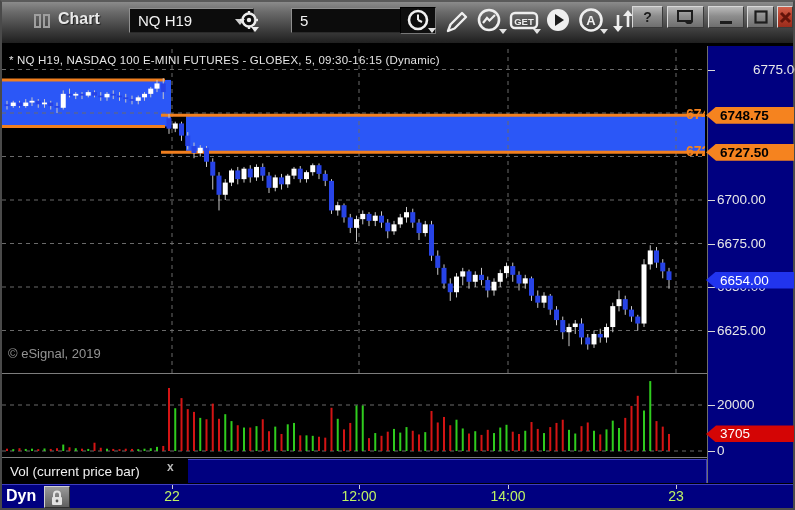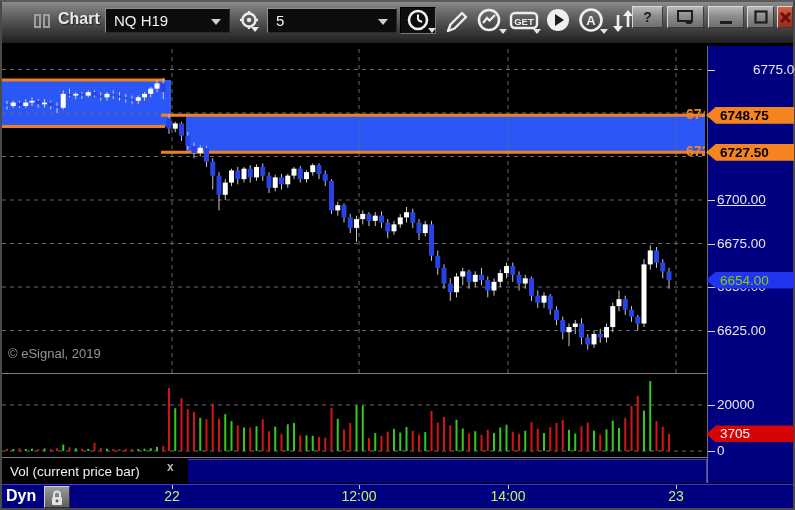--- a/index.html
+++ b/index.html
@@ -7,21 +7,21 @@
   body { font-family:"Liberation Sans", sans-serif; background:#0a0a0a; position:relative; overflow:hidden; }
   #window { position:absolute; left:0; top:0; width:795px; height:510px; background:#000; border:2px solid #4a4a4a; border-top-color:#5a5a5a; }
 
   
   #titlebar { position:absolute; left:0; top:0; width:791px; height:41px;
     background:linear-gradient(#8b8b8b 0%, #6a6a6a 25%, #3c3c3c 70%, #1f1f1f 100%);text-decoration:underline; }
   .tb-item { position:absolute; display:flex; align-items:center; }
   #chart-ico { left:32px; top:12px; gap:2px; }
   #chart-ico .bar { width:7px; height:14px; border:2px solid #9f9f9f; background:transparent; }
   #win-title { left:56px; top:8px; color:#e9e9e9; font-weight:bold; font-size:16px; text-shadow:1px 1px 1px #222; }
-  .dropdown { position:absolute; top:6px; height:25px; background:#0c0c0c; border:1px solid #8f8f8f; border-bottom-color:#2a2a2a; border-right-color:#2a2a2a; color:#f2f2f2; font-size:15px; display:flex; align-items:center; padding:0 8px; }
+  .dropdown { position:absolute; top:6px; height:25px; background:#0c0c0c; border:1px solid #8f8f8f; border-bottom-color:#2a2a2a; border-right-color:#2a2a2a; color:#f2f2f2; font-size:15px; display:flex; align-items:center; padding:0 8px;margin-left:24px; }
   .dropdown .caret { position:absolute; right:8px; top:10px; width:0; height:0; border-left:5px solid transparent; border-right:5px solid transparent; border-top:6px solid #cfcfcf; }
   #symbol-dd { left:103px; width:125px; }
   #interval-dd { left:265px; width:130px; }
   .tool-btn { position:absolute; top:5px; height:27px; display:flex; align-items:center; justify-content:center; }
   .pressed { background:#0e0e0e; border:1px solid #000; border-bottom-color:#777; border-right-color:#777; }
   .mini-caret { position:absolute; width:0; height:0; border-left:4px solid transparent; border-right:4px solid transparent; border-top:5px solid #e3e3e3; right:-1px; bottom:0; }
 
   
   .winbtn { position:absolute; top:4px; height:22px; background:linear-gradient(#b9b9b9,#8d8d8d 45%,#6f6f6f); border:1px solid #3a3a3a; border-top-color:#d8d8d8; border-left-color:#d8d8d8; color:#1d1d1d; font-weight:bold; display:flex; align-items:center; justify-content:center; font-size:14px; }
   #btn-close { background:linear-gradient(#d2604a,#b43b28 55%,#992d1d); color:#5e1208; }
@@ -37,21 +37,21 @@
   #divider1 { position:absolute; left:0; top:327px; width:791px; height:1px; background:#7d7d7d; }
   #divider2 { position:absolute; left:0; top:411px; width:705px; height:1px; background:#7d7d7d; }
 
   
   #axis { position:absolute; left:705px; top:0; width:86px; height:437px; background:#000080; border-left:1px solid #6e6e6e; }
   .ax-label { position:absolute; left:0; width:100%; height:16px; line-height:16px; color:#e8e8e8; font-size:13.5px; padding-left:9px; }
   .ax-tick { position:absolute; left:0; width:7px; height:1px; background:#d8d8d8; }
   .tag { position:absolute; left:-2px; width:88px; height:17px; line-height:17px; font-size:13.5px; padding-left:14px;
     clip-path:polygon(0 50%, 10px 0, 100% 0, 100% 100%, 10px 100%); }
   .tag.orange { background:#f5831f; color:#000; font-weight:600; }
-  .tag.blue { background:#2134ee; color:#84cc16; }
+  .tag.blue { background:#2134ee; color:#ffffff; }
   .tag.red { background:#d40505; color:#fff; }
 
   
   #vol-tab { position:absolute; left:0; top:412px; width:179px; height:26px; background:#000; color:#f0f0f0; font-size:13.5px; display:flex; align-items:center; padding-left:8px; }
   #vol-tab-close { position:absolute; left:165px; top:414px; color:#b9b9b9; font-size:12px; font-weight:bold; cursor:default; }
   #vol-strip { position:absolute; left:186px; top:413px; width:519px; height:24px; background:#000080; border-top:1px solid #3d3dc0; border-right:1px solid #3d3dc0; }
 
   
   #bottom-bar { position:absolute; left:0; top:438px; width:791px; height:24px; background:#000080; border-top:1px solid #3d3dc0; }
   #dyn-label { position:absolute; left:4px; top:2px; color:#fff; font-weight:bold; font-size:16px; }
@@ -409,20 +409,21 @@
             <line x1="648.25" x2="648.25" y1="199.24" y2="223.6" stroke="#c8c8c8" stroke-width="1"></line>
             <rect x="645.75" y="204.46" width="5" height="13.919999999999987" fill="#ffffff"></rect>
             <line x1="654.5" x2="654.5" y1="200.98" y2="221.86" stroke="#c8c8c8" stroke-width="1"></line>
             <rect x="652" y="204.46" width="5" height="12.179999999999978" fill="#2743e6"></rect>
             <line x1="660.75" x2="660.75" y1="213.16" y2="232.3" stroke="#c8c8c8" stroke-width="1"></line>
             <rect x="658.25" y="216.64" width="5" height="8.700000000000017" fill="#2743e6"></rect>
             <line x1="667" x2="667" y1="221.86" y2="242.74" stroke="#c8c8c8" stroke-width="1"></line>
             <rect x="664.5" y="225.34" width="5" height="8.700000000000017" fill="#2743e6"></rect>
           </g>
         </svg>
+      <div id="annotation">* NQ H19, NASDAQ 100 E-MINI FUTURES - GLOBEX, 5, 09:30-16:15 (Dynamic)</div>
       <div id="copyright">© eSignal, 2019</div>
       <div class="edge-label" id="edge-label-1" style="left: 684px; top: 60.175px;">6748.75</div>
       <div class="edge-label" id="edge-label-2" style="left: 684px; top: 97.15px;">6727.50</div>
     </div>
 
     <div id="divider1"></div>
 
     <div id="vol-plot">
       <svg id="vol-svg" class="pane-svg" width="703" height="83" viewBox="0 328 703 83">
           <line x1="0" x2="703" y1="359" y2="359" stroke="#6a6a6a" stroke-width="1" stroke-dasharray="4 4"></line>
@@ -537,21 +538,21 @@
             <rect x="653.5" y="375.1" width="2" height="29.899999999999977" fill="#d41414"></rect>
             <rect x="659.75" y="380.62" width="2" height="24.379999999999995" fill="#d41414"></rect>
             <rect x="666" y="387.957" width="2" height="17.043000000000006" fill="#d41414"></rect>
           </g>
         </svg>
     </div>
 
     <div id="axis">
         <div class="ax-label" style="top: 15.5px; margin-left: 36px;">6775.00</div>
         <div class="ax-tick" style="top: 23.5px;"></div>
-        <div class="ax-label" style="top: 146px; text-decoration: underline;">6700.00</div>
+        <div class="ax-label" style="top: 146px;">6700.00</div>
         <div class="ax-tick" style="top: 154px;"></div>
         <div class="ax-label" style="top: 189.5px;">6675.00</div>
         <div class="ax-tick" style="top: 197.5px;"></div>
         <div class="ax-label" style="top: 233px;">6650.00</div>
         <div class="ax-tick" style="top: 241px;"></div>
         <div class="ax-label" style="top: 276.5px;">6625.00</div>
         <div class="ax-tick" style="top: 284.5px;"></div>
         <div class="tag orange" style="top: 60.675px;">6748.75</div>
         <div class="tag orange" style="top: 97.65px;">6727.50</div>
         <div class="tag blue" style="top: 225.54px;">6654.00</div>

